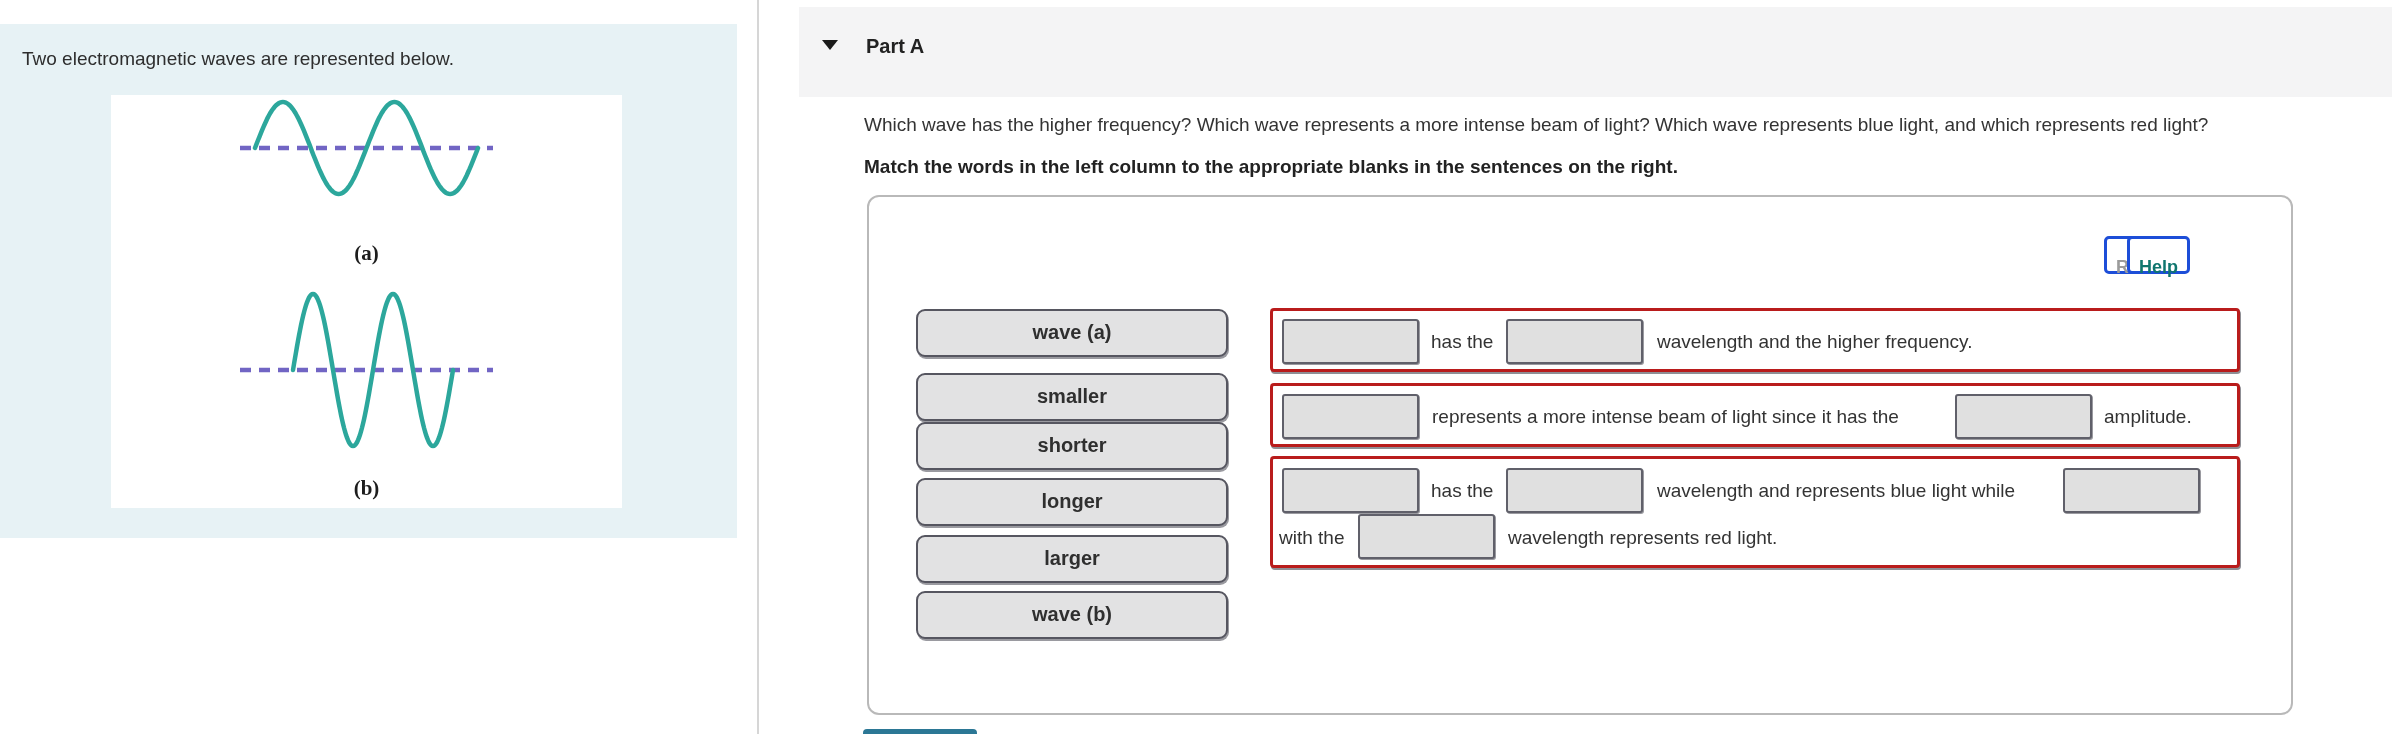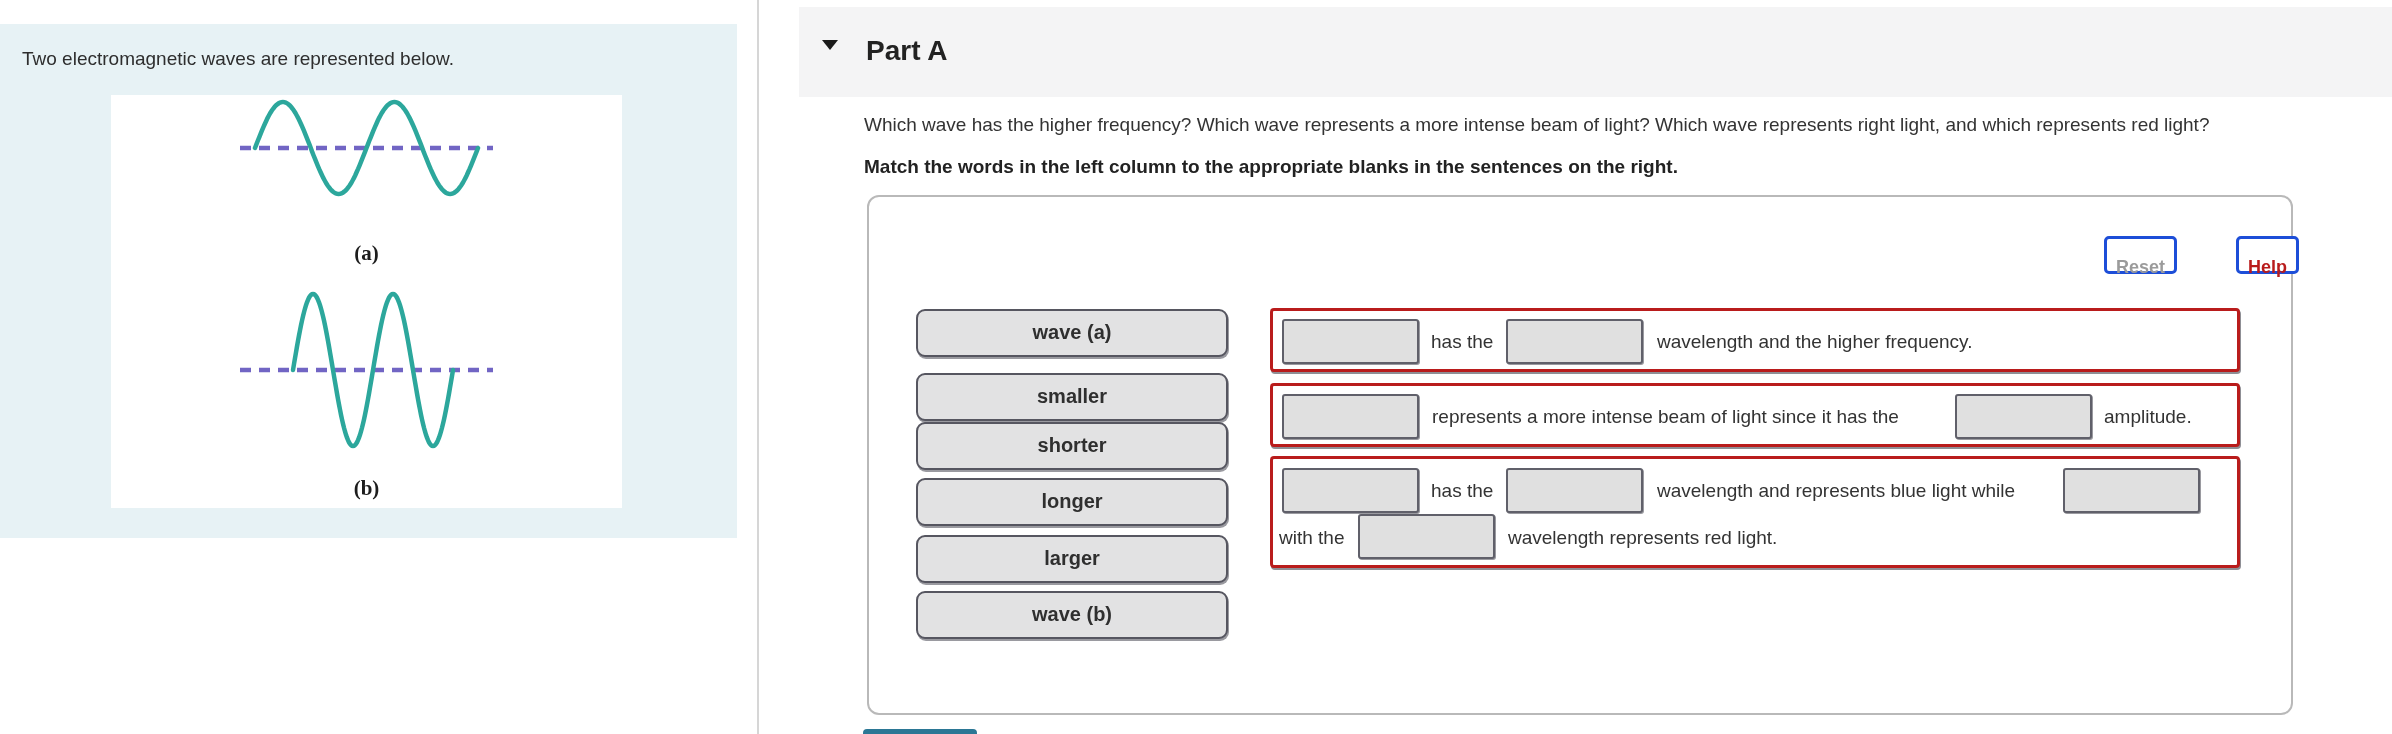--- a/index.html
+++ b/index.html
@@ -15,29 +15,29 @@
   .fig-label{position:absolute;left:0;right:0;text-align:center;
     font-family:"Liberation Serif", serif;font-weight:bold;font-size:21px;color:#1d1d1d;}
   .label-a{top:146px;}
   .label-b{top:381px;}
   
   .divider{position:absolute;left:757px;top:0;width:0;height:734px;border-left:2px solid #d6d6d6;}
   
   .part-header{position:absolute;left:799px;top:7px;width:1593px;height:90px;background:#f4f4f5;}
   .tri-down{position:absolute;left:23px;top:33px;width:0;height:0;
     border-left:8px solid transparent;border-right:8px solid transparent;border-top:10px solid #1a1a1a;}
-  .part-title{position:absolute;left:67px;top:28px;font-size:28px;font-weight:bold;color:#222;}
+  .part-title{position:absolute;left:67px;top:28px;font-size:20px;font-weight:bold;color:#222;}
   .question{position:absolute;left:864px;top:114px;font-size:19px;color:#333;}
   .instruction{position:absolute;left:864px;top:156px;font-size:19px;font-weight:bold;color:#222;}
   .container{position:absolute;left:867px;top:195px;width:1426px;height:520px;
     background:#fff;border:2px solid #b9b9b9;border-radius:12px;box-sizing:border-box;}
   .btn{position:absolute;height:29px;box-sizing:border-box;border:3px solid #1d4ed8;border-radius:5px;
     background:#fff;font-size:18px;font-weight:bold;text-align:center;line-height:25px;padding:16px 9px;}
   .btn-reset{left:1235px;top:39px;color:#9b9b9b;}
-  .btn-help{left:1367px;top:39px;color:#b91c1c;}
+  .btn-help{left:1258px;top:39px;color:#0f766e;}
   
   .tile{position:absolute;left:47px;width:312px;height:48px;box-sizing:border-box;
     background:#e2e2e3;border:2px solid #565660;border-radius:9px;box-shadow:1px 2px 0 #9a9aa0;
     font-size:20px;font-weight:bold;color:#2f2f2f;text-align:center;line-height:43px;cursor:grab;}
   
   .sbox{position:absolute;left:401px;width:970px;box-sizing:border-box;background:#fff;
     border:3px solid #b91c1c;border-radius:4px;box-shadow:1px 2px 0 #8f8f95;}
   .blank{position:absolute;width:137px;height:45px;box-sizing:border-box;background:#e0e0e0;
     border:2px solid #60606a;border-radius:3px;box-shadow:1px 1px 0 #9a9aa0;}
   .stext{position:absolute;font-size:19px;color:#333;line-height:46px;white-space:nowrap;}
@@ -63,21 +63,21 @@
   </div>
 </div>
 
 <div class="divider"></div>
 
 <div class="part-header">
   <div class="tri-down"></div>
   <div class="part-title">Part A</div>
 </div>
 
-<div class="question">Which wave has the higher frequency? Which wave represents a more intense beam of light? Which wave represents right light, and which represents red light?</div>
+<div class="question">Which wave has the higher frequency? Which wave represents a more intense beam of light? Which wave represents blue light, and which represents red light?</div>
 <div class="instruction">Match the words in the left column to the appropriate blanks in the sentences on the right.</div>
 
 <div class="container">
 
   <div class="btn btn-reset">Reset</div>
   <div class="btn btn-help">Help</div>
 
   <div class="tile" style="top:112px;">wave (a)</div>
   <div class="tile" style="top:176px;">smaller</div>
   <div class="tile" style="top:225px;">shorter</div>

